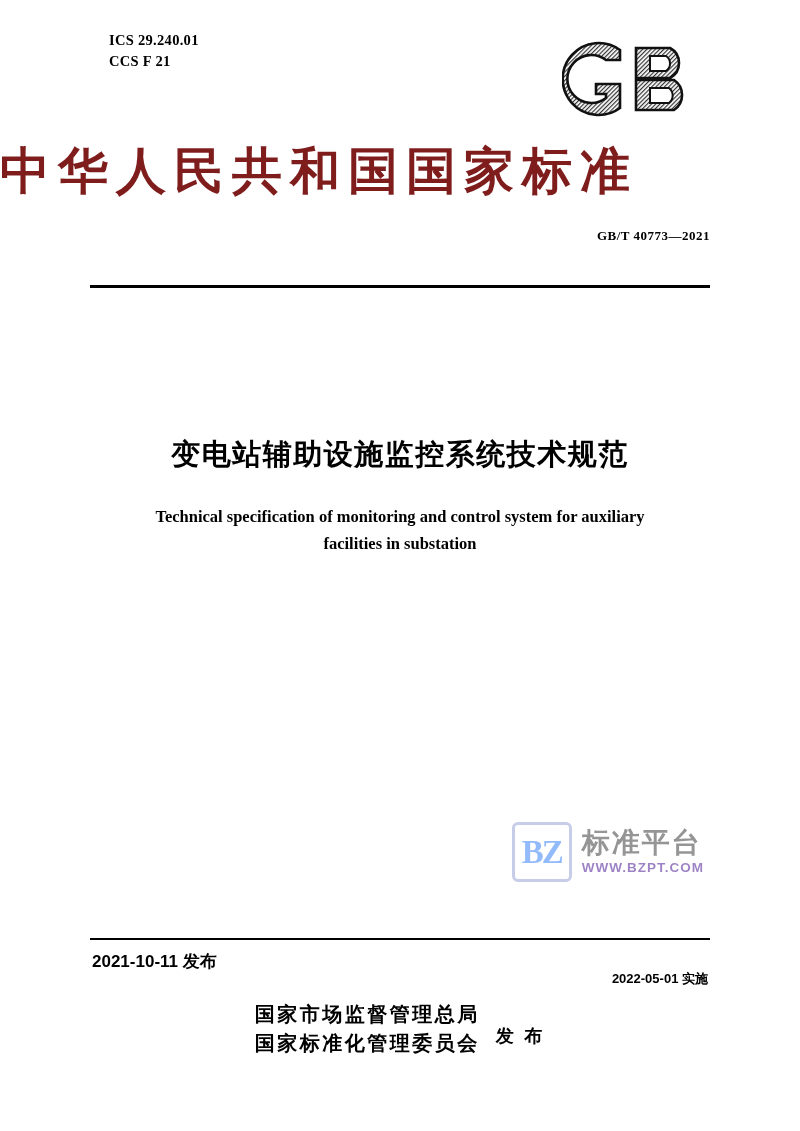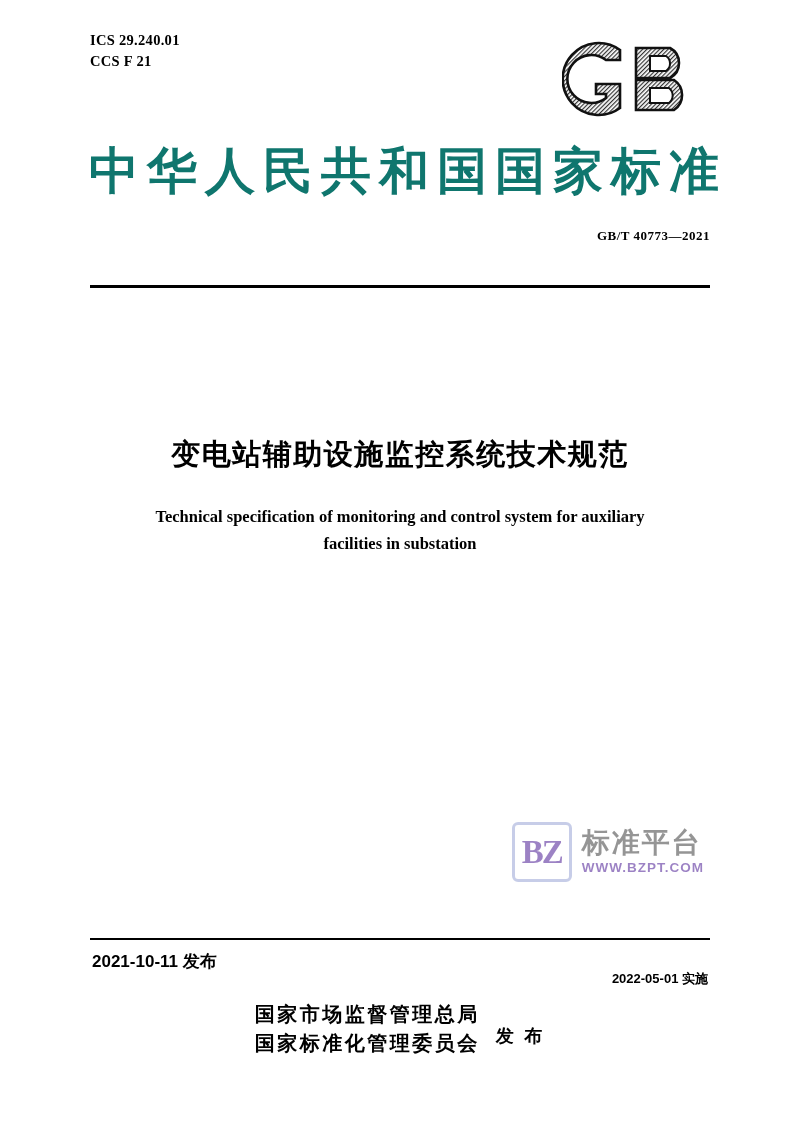--- a/index.html
+++ b/index.html
@@ -22,44 +22,43 @@
   .codes {
     position: absolute;
     left: 90px;
     top: 30px;
     font-family: "Liberation Serif", serif;
     font-weight: bold;
     font-size: 14.5px;
     line-height: 1.45;
     letter-spacing: 0.3px;
   }
-  .codes div { white-space: pre; }
+  .codes div { white-space: pre; margin-left: 19px; }
 
   
   .gb-logo {
     position: absolute;
     right: 78px;
     top: 40px;
     width: 160px;
     height: 78px;
   }
 
   
   .cn-standard-title {
     position: absolute;
     left: 0;
     right: 0;
     top: 138px;
-    text-align: center;
     font-family: "Liberation Serif", serif;
     font-weight: bold;
     font-size: 50px;
     letter-spacing: 8px;
-    padding-left: 16px;
-    color: #0f766e;
+    padding-left: 0;
+    color: #7f1d1d;
   }
 
   
   .std-number {
     position: absolute;
     right: 90px;
     top: 228px;
     font-family: "Liberation Serif", serif;
     font-weight: bold;
     font-size: 13px;
@@ -120,21 +119,21 @@
     width: 54px;
     height: 54px;
     border: 3px solid #9aa6d6;
     border-radius: 6px;
     display: flex;
     align-items: center;
     justify-content: center;
     font-family: "Liberation Serif", serif;
     font-weight: bold;
     font-size: 33px;
-    color: #4c1d95;
+    color: #3b82f6;
     letter-spacing: -2px;
   }
   .wm-text { display: flex; flex-direction: column; line-height: 1.1; }
   .wm-main {
     font-family: "Liberation Serif", serif;
     font-size: 28px;
     font-weight: bold;
     color: #404040;
     letter-spacing: 2px;
   }

